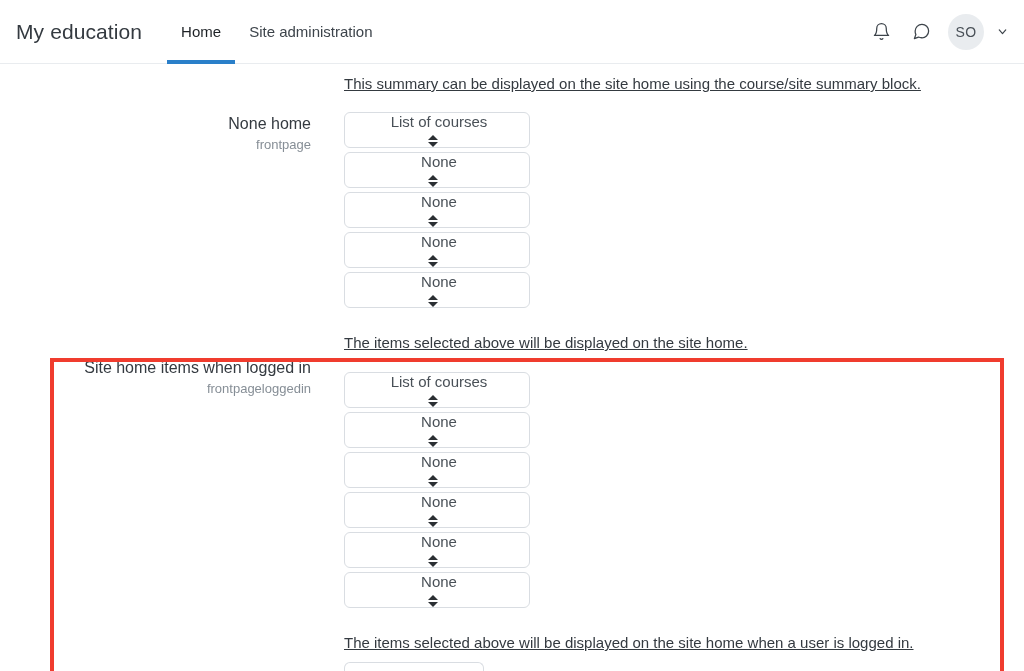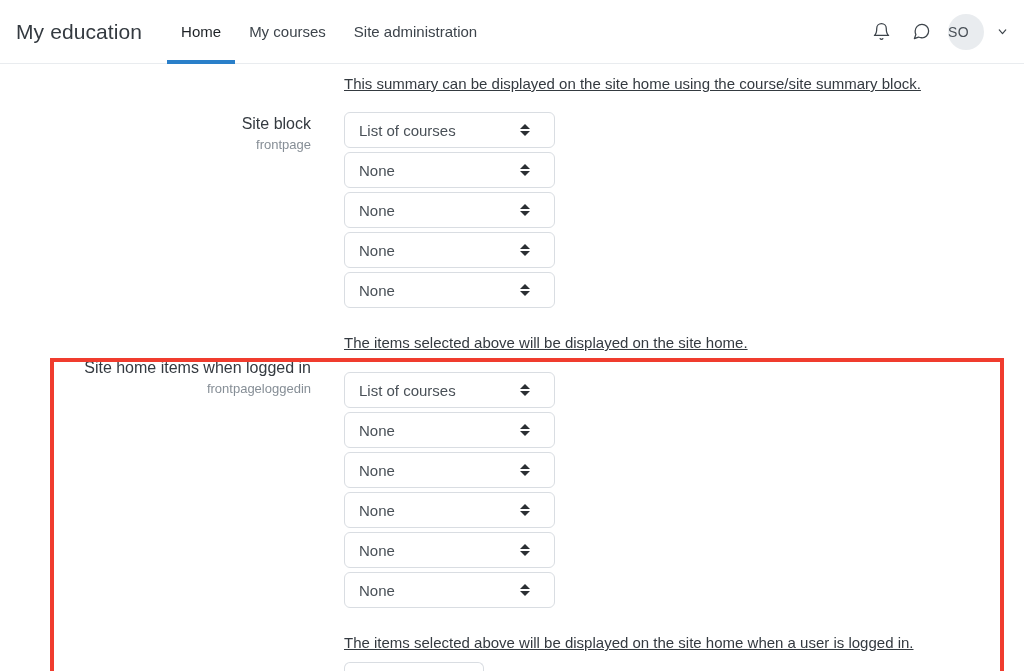--- a/index.html
+++ b/index.html
@@ -64,21 +64,21 @@
     display: flex; align-items: center; justify-content: center;
     cursor: pointer;
     color: #3d444b;
   }
   .avatar {
     width: 36px; height: 36px;
     border-radius: 50%;
     background: #e9ecef;
     color: #495057;
     font-size: 14px;
-    display: flex; align-items: center; justify-content: flex-start;
+    display: flex; align-items: center; justify-content: center;
     cursor: pointer;
     letter-spacing: .3px;
   }
   .caret {
     width: 16px; height: 16px;
     display: flex; align-items: center; justify-content: center;
     color: #3d444b;
     cursor: pointer;
     margin-left: -4px;
   }
@@ -112,32 +112,33 @@
     margin-top: 2px;
   }
 
   .select-stack {
     position: absolute;
     left: 344px;
     width: 186px;
   }
   .sel {
     position: relative;
-    width: 211px;
+    width: 186px;
     height: 36px;
     border: 1px solid #d9dde2;
     border-radius: 6px;
     background: #ffffff;
     display: flex;
     align-items: center;
     padding: 0 10px 0 14px;
     font-size: 15px;
     color: #495057;
     margin-bottom: 4px;
     cursor: pointer;
+    flex-direction: column;
   }
   .sel .val { flex: 1; white-space: nowrap; overflow: hidden; }
   .sel .arrows {
     width: 14px;
     display: flex;
     flex-direction: column;
     align-items: center;
     justify-content: center;
     margin-right: 12px;
     color: #2b2f33;
@@ -186,23 +187,20 @@
 <body>
 
 <div class="navbar">
   <div class="brand">My education</div>
 
   <nav class="nav-tabs">
     <div class="nav-tab active">
       <span>Home</span>
     </div>
     <div class="nav-tab">
-      <span>My courses</span>
-    </div>
-    <div class="nav-tab">
       <span>Site administration</span>
     </div>
   </nav>
 
   <div class="nav-right">
     <div class="icon-btn">
       <svg width="19" height="19" viewBox="0 0 24 24" fill="none" stroke="#3d444b" stroke-width="1.6" stroke-linecap="round" stroke-linejoin="round">
         <path d="M18 8A6 6 0 0 0 6 8c0 7-3 9-3 9h18s-3-2-3-9"></path>
         <path d="M13.7 21a2 2 0 0 1-3.4 0"></path>
       </svg>
@@ -222,21 +220,21 @@
     </div>
   </div>
 </div>
 
 <div class="content">
 
   <div class="helptext" style="top:11px;">This summary can be displayed on the site home using the course/site summary block.</div>
 
   <div class="form-row">
     <div class="field-label" style="top:50px;">
-      <span class="title">Site block</span>
+      <span class="title">None home</span>
       <span class="shortname">frontpage</span>
     </div>
 
     <div class="select-stack" style="top:48px;">
       <div class="sel">
         <span class="val">List of courses</span>
         <span class="arrows">
             <i class="tri up"></i>
             <i class="tri down"></i>
           </span>

